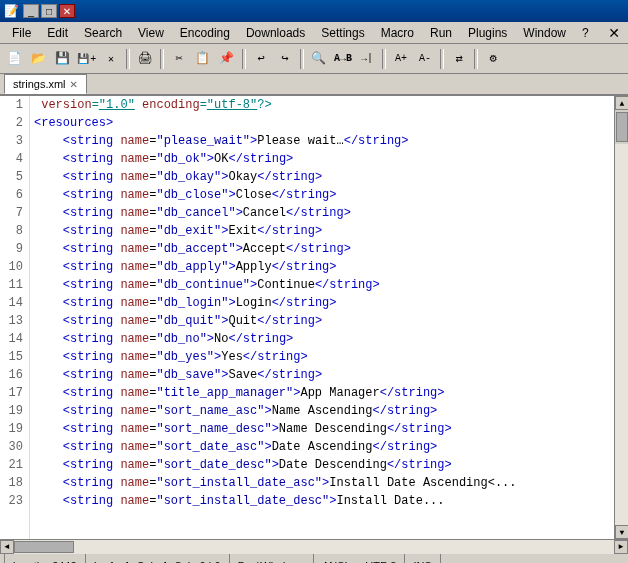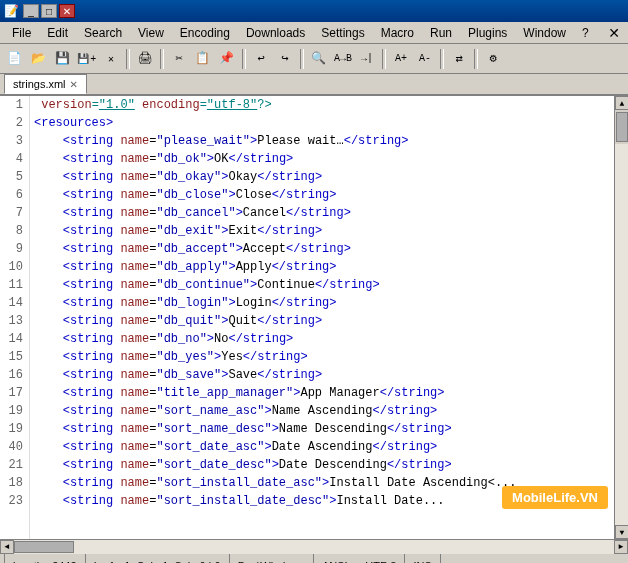--- a/index.html
+++ b/index.html
@@ -316,21 +316,21 @@
   <div class="tb-btn" title="Print">🖨</div>
   <div class="tb-separator"></div>
   <div class="tb-btn" title="Cut">✂</div>
   <div class="tb-btn" title="Copy">📋</div>
   <div class="tb-btn" title="Paste">📌</div>
   <div class="tb-separator"></div>
   <div class="tb-btn" title="Undo">↩</div>
   <div class="tb-btn" title="Redo">↪</div>
   <div class="tb-separator"></div>
   <div class="tb-btn" title="Find">🔍</div>
-  <div class="tb-btn" title="Find/Replace" style="font-size:10px;">A→B</div>
+  <div class="tb-btn" title="Find/Replace" style="font-size:10px;font-weight:bold;">A→B</div>
   <div class="tb-btn" title="Go To" style="font-size:10px;">→|</div>
   <div class="tb-separator"></div>
   <div class="tb-btn" title="Zoom In" style="font-size:10px;">A+</div>
   <div class="tb-btn" title="Zoom Out" style="font-size:10px;">A-</div>
   <div class="tb-separator"></div>
   <div class="tb-btn" title="Sync">⇄</div>
   <div class="tb-separator"></div>
   <div class="tb-btn" title="Settings">⚙</div>
 </div>
 
@@ -356,36 +356,35 @@
       <div style="line-height: 18px;">10</div>
       <div style="line-height: 18px;">11</div>
       <div style="line-height: 18px;">14</div>
       <div style="line-height: 18px;">13</div>
       <div style="line-height: 18px;">14</div>
       <div style="line-height: 18px;">15</div>
       <div style="line-height: 18px;">16</div>
       <div style="line-height: 18px;">17</div>
       <div style="line-height: 18px;">19</div>
       <div style="line-height: 18px;">19</div>
-      <div style="line-height: 18px;">40</div>
+      <div style="line-height: 18px;">30</div>
       <div style="line-height: 18px;">21</div>
       <div style="line-height: 18px;">18</div>
       <div style="line-height: 18px;">23</div>
     </div>
 
   <div id="code-area"><div class="code-line"><span style="color:#008080"> <span style="color:#8b1a1a">version</span>=<span style="color:#008080;text-decoration:underline">"1.0"</span> <span style="color:#8b1a1a">encoding</span>=<span style="color:#008080;text-decoration:underline">"utf-8"</span><span style="color:#008080">?&gt;</span></span></div><div class="code-line"><span style="color:#0000c8">&lt;resources&gt;</span></div><div class="code-line">    <span style="color:#0000c8">&lt;string </span><span style="color:#8b1a1a">name</span>=<span style="color:#0000aa">"please_wait"</span><span style="color:#0000c8">&gt;</span>Please wait…<span style="color:#0000c8">&lt;/string&gt;</span></div><div class="code-line">    <span style="color:#0000c8">&lt;string </span><span style="color:#8b1a1a">name</span>=<span style="color:#0000aa">"db_ok"</span><span style="color:#0000c8">&gt;</span>OK<span style="color:#0000c8">&lt;/string&gt;</span></div><div class="code-line">    <span style="color:#0000c8">&lt;string </span><span style="color:#8b1a1a">name</span>=<span style="color:#0000aa">"db_okay"</span><span style="color:#0000c8">&gt;</span>Okay<span style="color:#0000c8">&lt;/string&gt;</span></div><div class="code-line">    <span style="color:#0000c8">&lt;string </span><span style="color:#8b1a1a">name</span>=<span style="color:#0000aa">"db_close"</span><span style="color:#0000c8">&gt;</span>Close<span style="color:#0000c8">&lt;/string&gt;</span></div><div class="code-line">    <span style="color:#0000c8">&lt;string </span><span style="color:#8b1a1a">name</span>=<span style="color:#0000aa">"db_cancel"</span><span style="color:#0000c8">&gt;</span>Cancel<span style="color:#0000c8">&lt;/string&gt;</span></div><div class="code-line">    <span style="color:#0000c8">&lt;string </span><span style="color:#8b1a1a">name</span>=<span style="color:#0000aa">"db_exit"</span><span style="color:#0000c8">&gt;</span>Exit<span style="color:#0000c8">&lt;/string&gt;</span></div><div class="code-line">    <span style="color:#0000c8">&lt;string </span><span style="color:#8b1a1a">name</span>=<span style="color:#0000aa">"db_accept"</span><span style="color:#0000c8">&gt;</span>Accept<span style="color:#0000c8">&lt;/string&gt;</span></div><div class="code-line">    <span style="color:#0000c8">&lt;string </span><span style="color:#8b1a1a">name</span>=<span style="color:#0000aa">"db_apply"</span><span style="color:#0000c8">&gt;</span>Apply<span style="color:#0000c8">&lt;/string&gt;</span></div><div class="code-line">    <span style="color:#0000c8">&lt;string </span><span style="color:#8b1a1a">name</span>=<span style="color:#0000aa">"db_continue"</span><span style="color:#0000c8">&gt;</span>Continue<span style="color:#0000c8">&lt;/string&gt;</span></div><div class="code-line">    <span style="color:#0000c8">&lt;string </span><span style="color:#8b1a1a">name</span>=<span style="color:#0000aa">"db_login"</span><span style="color:#0000c8">&gt;</span>Login<span style="color:#0000c8">&lt;/string&gt;</span></div><div class="code-line">    <span style="color:#0000c8">&lt;string </span><span style="color:#8b1a1a">name</span>=<span style="color:#0000aa">"db_quit"</span><span style="color:#0000c8">&gt;</span>Quit<span style="color:#0000c8">&lt;/string&gt;</span></div><div class="code-line">    <span style="color:#0000c8">&lt;string </span><span style="color:#8b1a1a">name</span>=<span style="color:#0000aa">"db_no"</span><span style="color:#0000c8">&gt;</span>No<span style="color:#0000c8">&lt;/string&gt;</span></div><div class="code-line">    <span style="color:#0000c8">&lt;string </span><span style="color:#8b1a1a">name</span>=<span style="color:#0000aa">"db_yes"</span><span style="color:#0000c8">&gt;</span>Yes<span style="color:#0000c8">&lt;/string&gt;</span></div><div class="code-line">    <span style="color:#0000c8">&lt;string </span><span style="color:#8b1a1a">name</span>=<span style="color:#0000aa">"db_save"</span><span style="color:#0000c8">&gt;</span>Save<span style="color:#0000c8">&lt;/string&gt;</span></div><div class="code-line">    <span style="color:#0000c8">&lt;string </span><span style="color:#8b1a1a">name</span>=<span style="color:#0000aa">"title_app_manager"</span><span style="color:#0000c8">&gt;</span>App Manager<span style="color:#0000c8">&lt;/string&gt;</span></div><div class="code-line">    <span style="color:#0000c8">&lt;string </span><span style="color:#8b1a1a">name</span>=<span style="color:#0000aa">"sort_name_asc"</span><span style="color:#0000c8">&gt;</span>Name Ascending<span style="color:#0000c8">&lt;/string&gt;</span></div><div class="code-line">    <span style="color:#0000c8">&lt;string </span><span style="color:#8b1a1a">name</span>=<span style="color:#0000aa">"sort_name_desc"</span><span style="color:#0000c8">&gt;</span>Name Descending<span style="color:#0000c8">&lt;/string&gt;</span></div><div class="code-line">    <span style="color:#0000c8">&lt;string </span><span style="color:#8b1a1a">name</span>=<span style="color:#0000aa">"sort_date_asc"</span><span style="color:#0000c8">&gt;</span>Date Ascending<span style="color:#0000c8">&lt;/string&gt;</span></div><div class="code-line">    <span style="color:#0000c8">&lt;string </span><span style="color:#8b1a1a">name</span>=<span style="color:#0000aa">"sort_date_desc"</span><span style="color:#0000c8">&gt;</span>Date Descending<span style="color:#0000c8">&lt;/string&gt;</span></div><div class="code-line">    <span style="color:#0000c8">&lt;string </span><span style="color:#8b1a1a">name</span>=<span style="color:#0000aa">"sort_install_date_asc"</span><span style="color:#0000c8">&gt;</span>Install Date Ascending&lt;...</div><div class="code-line">    <span style="color:#0000c8">&lt;string </span><span style="color:#8b1a1a">name</span>=<span style="color:#0000aa">"sort_install_date_desc"</span><span style="color:#0000c8">&gt;</span>Install Date...</div></div>
 
   <div id="vertical-scrollbar">
     <div class="scroll-arrow">▲</div>
     <div class="scroll-thumb"></div>
     <div class="scroll-track"></div>
     <div class="scroll-arrow">▼</div>
   </div>
 
-  <div id="watermark">MobileLife.VN</div>
 </div>
 
 <div id="hscroll-bar">
   <div class="hscroll-arrow">◄</div>
   <div class="hscroll-track">
     <div class="hscroll-thumb"></div>
   </div>
   <div class="hscroll-arrow">►</div>
 </div>
 

